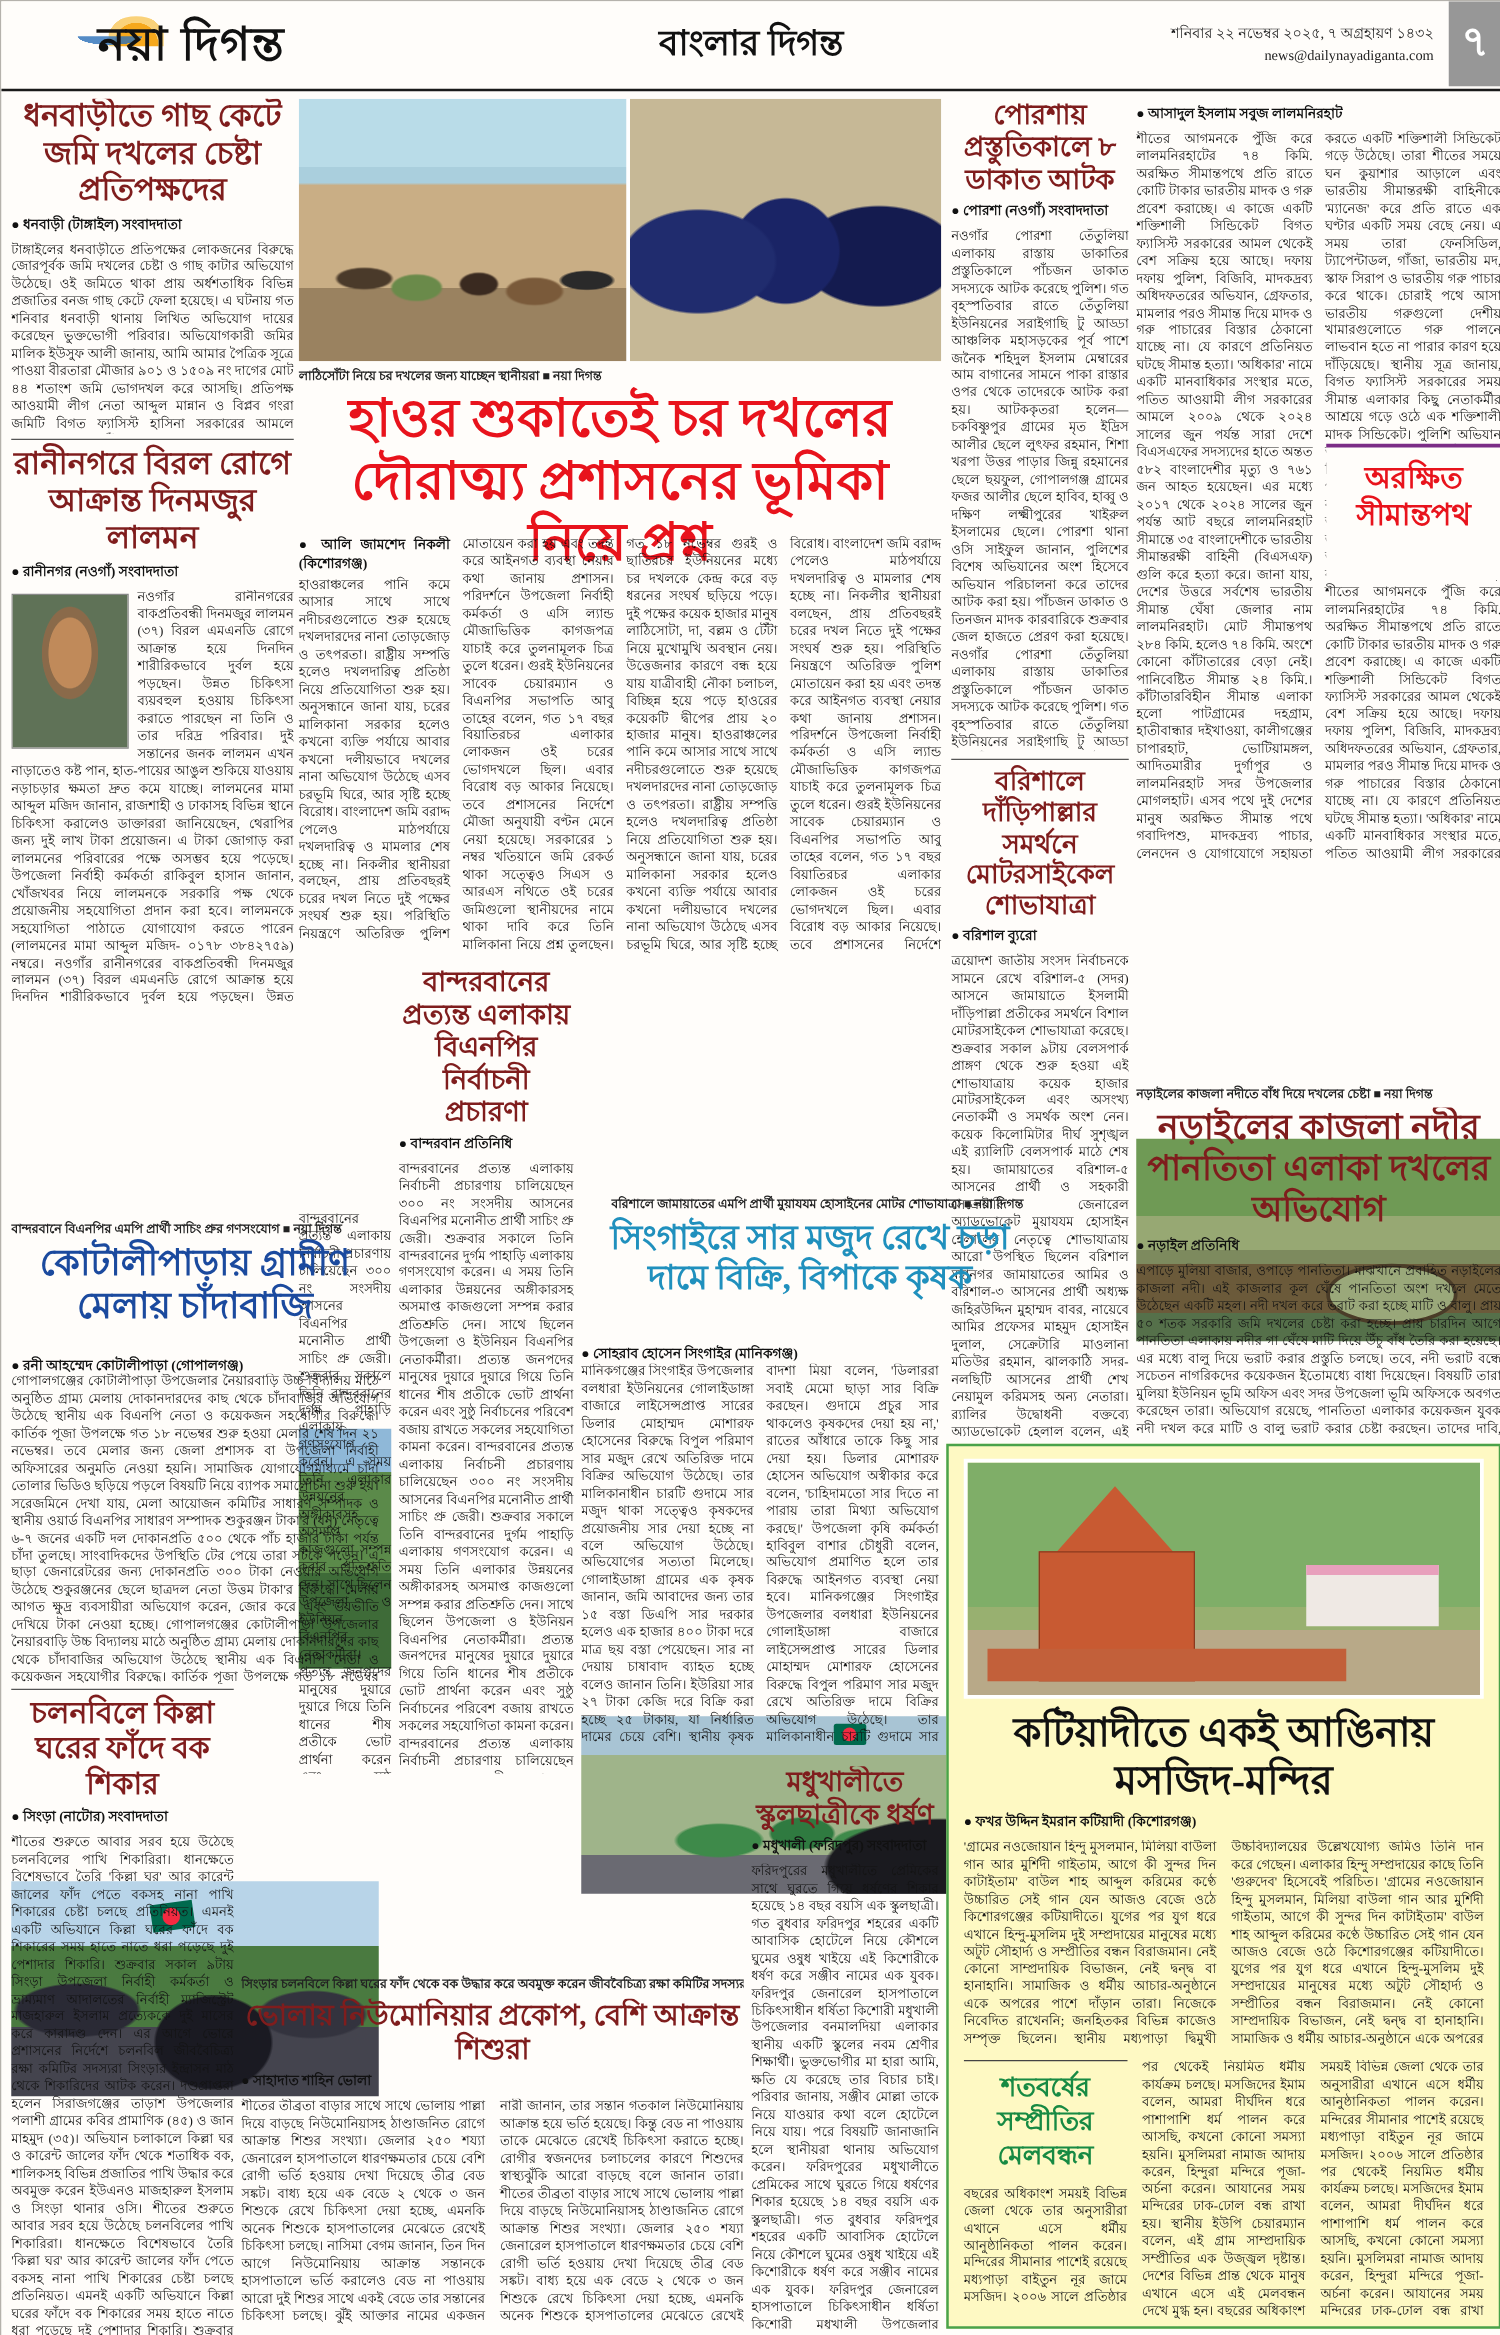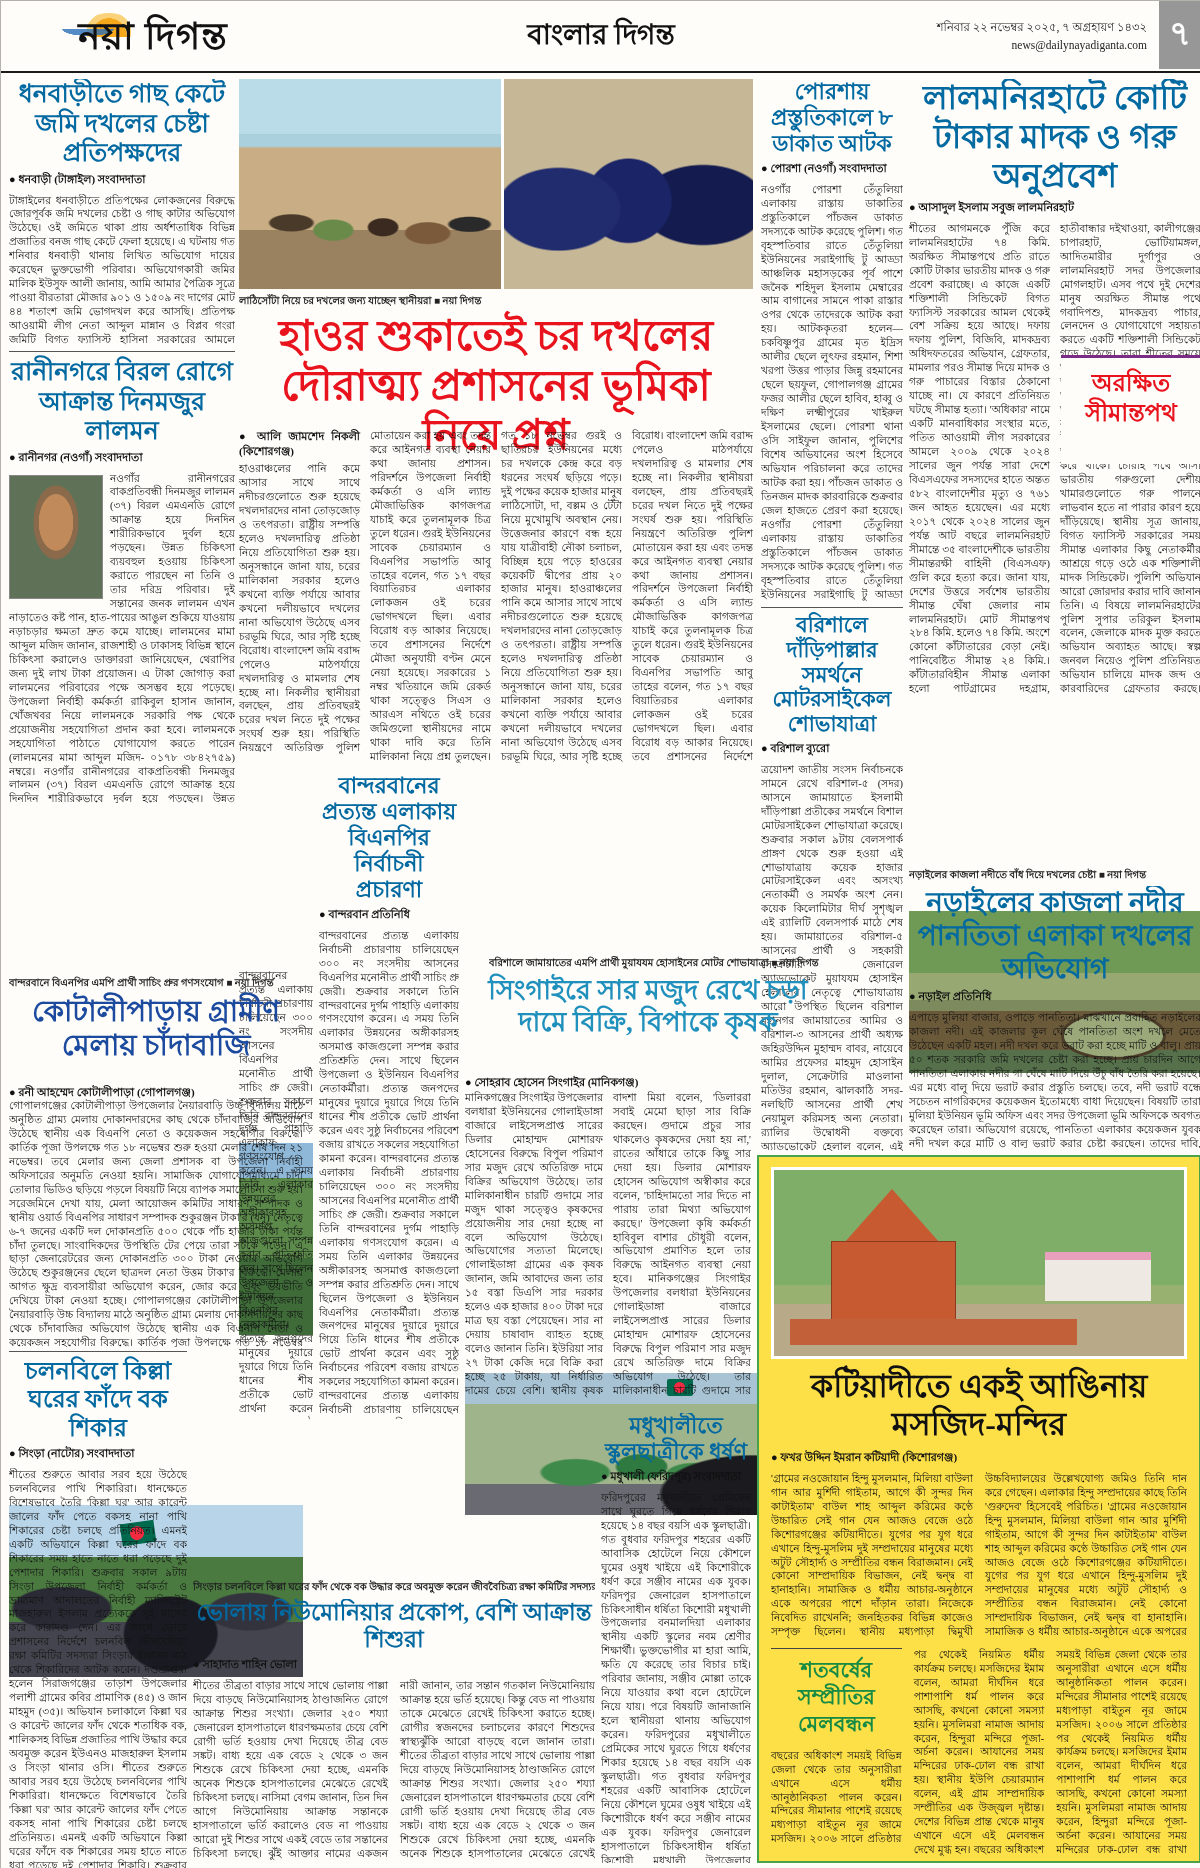--- a/index.html
+++ b/index.html
@@ -14,21 +14,21 @@
             background:radial-gradient(circle at 50% 95%, #f6a81c 0 55%, #fad27a 56% 75%, rgba(255,255,255,0) 76%);}
   .logo-wave{position:absolute;left:30px;top:18px;width:90px;height:12px;
              background:radial-gradient(ellipse at 50% 0%, #2a6fb8 0 40%, rgba(255,255,255,0) 41%);opacity:.8;}
   .logo-text{position:relative;font-size:37px;font-weight:bold;letter-spacing:1px;line-height:52px;}
   .section-title{left:0;right:0;top:12px;text-align:center;font-size:28px;font-weight:bold;}
   .dateline{right:54px;top:18px;text-align:right;font-size:11.5px;line-height:1.55;color:#222;}
   .pagenum{right:0;top:0;width:42px;height:68px;background:#979染79px;background:#979797;color:#fff;
            display:flex;align-items:center;justify-content:center;font-size:34px;font-weight:bold;}
   
   .article{display:flex;flex-direction:column;overflow:hidden;}
-  .hl{font-weight:bold;text-align:center;line-height:1.18;color:#0369a1;}
+  .hl{font-weight:bold;text-align:center;line-height:1.18;color:#7f1d1d;}
   .byline{font-size:11px;font-weight:bold;margin:3px 0 4px;color:#111;flex:0 0 auto;}
   .body{font-size:10.5px;line-height:1.33;text-align:justify;overflow:hidden;color:#141414;
         flex:1 1 auto;min-height:0;}
   .caption{font-size:10px;font-weight:bold;color:#222;overflow:hidden;white-space:nowrap;}
   .photo{overflow:hidden;position:relative;}
   .rule-top{border-top:1px solid #555;padding-top:5px;}
   
   .a-dhonbari{left:8px;top:78px;width:226px;height:268px;}
   .a-dhonbari .hl{font-size:25px;}
   .a-raninagar{left:8px;top:350px;width:226px;height:446px;}
@@ -108,21 +108,21 @@
   .kota-body{left:8px;top:1098px;width:294px;height:248px;}
   .a-cholonbil{left:8px;top:1350px;width:178px;height:512px;}
   .a-cholonbil .hl{font-size:24px;}
   .a-cholonbil .subhl{font-size:18px;font-weight:bold;text-align:center;line-height:1.25;margin-top:3px;}
   .bird-caption{left:192px;top:1578px;width:402px;height:16px;}
   .a-bhola{left:192px;top:1598px;width:402px;height:264px;}
   .a-bhola .hl{font-size:23px;}
   .a-bhola .body{column-count:2;column-gap:12px;column-fill:auto;}
   .a-madhukhali{left:600px;top:1412px;width:150px;height:450px;}
   .a-madhukhali .hl{font-size:22px;}
-  .box-katiadi{left:756px;top:1154px;width:444px;height:708px;background:#fde047;
+  .box-katiadi{left:756px;top:1154px;width:444px;height:708px;background:#fef9c3;
                border:2px solid #4aa24a;padding:10px 12px;box-sizing:border-box;overflow:hidden;}
   .mandir-photo{width:100%;height:192px;border:3px solid #fff;box-sizing:border-box;position:relative;
      background:linear-gradient(#7fae68 0 62%, #98b070 62% 72%, #b8a988 72%);}
   .mandir-body{position:absolute;left:14%;top:38%;width:30%;height:55%;background:#c85a32;border:1px solid #8a3a1e;}
   .mandir-roof{position:absolute;left:17%;top:10%;width:0;height:0;
      border-left:48px solid transparent;border-right:48px solid transparent;border-bottom:54px solid #c85a32;}
   .mandir-house{position:absolute;right:8%;top:44%;width:26%;height:22%;background:#efe9e4;border-top:8px solid #e8a0bc;}
   .mandir-wall{position:absolute;left:4%;bottom:6%;width:70%;height:14%;background:#c2603a;}
   .k-hl{font-size:32px;font-weight:bold;text-align:center;line-height:1.2;margin-top:8px;}
   .k-byline{font-size:11px;font-weight:bold;margin:5px 0 4px;}
@@ -186,21 +186,20 @@
     <div class="body">নওগাঁর পোরশা তেঁতুলিয়া এলাকায় রাস্তায় ডাকাতির প্রস্তুতিকালে পাঁচজন ডাকাত সদস্যকে আটক করেছে পুলিশ। গত বৃহস্পতিবার রাতে তেঁতুলিয়া ইউনিয়নের সরাইগাছি টু আড্ডা আঞ্চলিক মহাসড়কের পূর্ব পাশে জনৈক শহিদুল ইসলাম মেম্বারের আম বাগানের সামনে পাকা রাস্তার ওপর থেকে তাদেরকে আটক করা হয়। আটককৃতরা হলেন— চকবিষ্ণুপুর গ্রামের মৃত ইদ্রিস আলীর ছেলে লুৎফর রহমান, শিশা খরপা উত্তর পাড়ার জিন্নু রহমানের ছেলে ছয়ফুল, গোপালগঞ্জ গ্রামের ফজর আলীর ছেলে হাবিব, হাব্বু ও দক্ষিণ লক্ষ্মীপুরের খাইরুল ইসলামের ছেলে। পোরশা থানা ওসি সাইফুল জানান, পুলিশের বিশেষ অভিযানের অংশ হিসেবে অভিযান পরিচালনা করে তাদের আটক করা হয়। পাঁচজন ডাকাত ও তিনজন মাদক কারবারিকে শুক্রবার জেল হাজতে প্রেরণ করা হয়েছে। নওগাঁর পোরশা তেঁতুলিয়া এলাকায় রাস্তায় ডাকাতির প্রস্তুতিকালে পাঁচজন ডাকাত সদস্যকে আটক করেছে পুলিশ। গত বৃহস্পতিবার রাতে তেঁতুলিয়া ইউনিয়নের সরাইগাছি টু আড্ডা আঞ্চলিক মহাসড়কের পূর্ব পাশে জনৈক শহিদুল ইসলাম মেম্বারের আম বাগানের সামনে পাকা রাস্তার ওপর থেকে তাদেরকে আটক করা হয়। আটককৃতরা হলেন— চকবিষ্ণুপুর গ্রামের মৃত ইদ্রিস আলীর ছেলে লুৎফর রহমান, শিশা খরপা উত্তর পাড়ার জিন্নু রহমানের ছেলে ছয়ফুল, গোপালগঞ্জ গ্রামের ফজর আলীর ছেলে হাবিব, হাব্বু ও দক্ষিণ লক্ষ্মীপুরের খাইরুল ইসলামের ছেলে। পোরশা থানা ওসি সাইফুল জানান, পুলিশের বিশেষ অভিযানের অংশ হিসেবে অভিযান পরিচালনা করে তাদের আটক করা হয়। পাঁচজন ডাকাত ও তিনজন মাদক কারবারিকে শুক্রবার জেল হাজতে প্রেরণ করা হয়েছে।</div>
   </div>
 
   <div class="abs article a-barishal rule-top">
     <div class="hl">বরিশালে দাঁড়িপাল্লার সমর্থনে মোটরসাইকেল শোভাযাত্রা</div>
     <div class="byline">● বরিশাল ব্যুরো</div>
     <div class="body">ত্রয়োদশ জাতীয় সংসদ নির্বাচনকে সামনে রেখে বরিশাল-৫ (সদর) আসনে জামায়াতে ইসলামী দাঁড়িপাল্লা প্রতীকের সমর্থনে বিশাল মোটরসাইকেল শোভাযাত্রা করেছে। শুক্রবার সকাল ৯টায় বেলসপার্ক প্রাঙ্গণ থেকে শুরু হওয়া এই শোভাযাত্রায় কয়েক হাজার মোটরসাইকেল এবং অসংখ্য নেতাকর্মী ও সমর্থক অংশ নেন। কয়েক কিলোমিটার দীর্ঘ সুশৃঙ্খল এই র‌্যালিটি বেলসপার্ক মাঠে শেষ হয়। জামায়াতের বরিশাল-৫ আসনের প্রার্থী ও সহকারী সেক্রেটারি জেনারেল অ্যাডভোকেট মুয়াযযম হোসাইন হেলালের নেতৃত্বে শোভাযাত্রায় আরো উপস্থিত ছিলেন বরিশাল মহানগর জামায়াতের আমির ও বরিশাল-৩ আসনের প্রার্থী অধ্যক্ষ জহিরউদ্দিন মুহাম্মদ বাবর, নায়েবে আমির প্রফেসর মাহমুদ হোসাইন দুলাল, সেক্রেটারি মাওলানা মতিউর রহমান, ঝালকাঠি সদর-নলছিটি আসনের প্রার্থী শেখ নেয়ামুল করিমসহ অন্য নেতারা। র‌্যালির উদ্বোধনী বক্তব্যে অ্যাডভোকেট হেলাল বলেন, এই শোভাযাত্রা কোনো প্রদর্শনী নয়, এটি ইসলামের পক্ষে গণজাগরণের বহিঃপ্রকাশ।</div>
   </div>
 
   <div class="abs article a-lalmon" style="position:absolute;">
-    <div class="hl">লালমনিরহাটে কোটি টাকার মাদক ও গরু অনুপ্রবেশ</div>
     <div class="byline">● আসাদুল ইসলাম সবুজ লালমনিরহাট</div>
     <div class="body">
       <span>শীতের আগমনকে পুঁজি করে লালমনিরহাটের ৭৪ কিমি. অরক্ষিত সীমান্তপথে প্রতি রাতে কোটি টাকার ভারতীয় মাদক ও গরু প্রবেশ করাচ্ছে। এ কাজে একটি শক্তিশালী সিন্ডিকেট বিগত ফ্যাসিস্ট সরকারের আমল থেকেই বেশ সক্রিয় হয়ে আছে। দফায় দফায় পুলিশ, বিজিবি, মাদকদ্রব্য অধিদফতরের অভিযান, গ্রেফতার, মামলার পরও সীমান্ত দিয়ে মাদক ও গরু পাচারের বিস্তার ঠেকানো যাচ্ছে না। যে কারণে প্রতিনিয়ত ঘটছে সীমান্ত হত্যা। 'অধিকার' নামে একটি মানবাধিকার সংস্থার মতে, পতিত আওয়ামী লীগ সরকারের আমলে ২০০৯ থেকে ২০২৪ সালের জুন পর্যন্ত সারা দেশে বিএসএফের সদস্যদের হাতে অন্তত ৫৮২ বাংলাদেশীর মৃত্যু ও ৭৬১ জন আহত হয়েছেন। এর মধ্যে ২০১৭ থেকে ২০২৪ সালের জুন পর্যন্ত আট বছরে লালমনিরহাট সীমান্তে ৩৫ বাংলাদেশীকে ভারতীয় সীমান্তরক্ষী বাহিনী (বিএসএফ) গুলি করে হত্যা করে। জানা যায়, দেশের উত্তরে সর্বশেষ ভারতীয় সীমান্ত ঘেঁষা জেলার নাম লালমনিরহাট। মোট সীমান্তপথ ২৮৪ কিমি. হলেও ৭৪ কিমি. অংশে কোনো কাঁটাতারের বেড়া নেই। পানিবেষ্টিত সীমান্ত ২৪ কিমি.। কাঁটাতারবিহীন সীমান্ত এলাকা হলো পাটগ্রামের দহগ্রাম, হাতীবান্ধার দইখাওয়া, কালীগঞ্জের চাপারহাট, ভোটিয়ামঙ্গল, আদিতমারীর দুর্গাপুর ও লালমনিরহাট সদর উপজেলার মোগলহাট। এসব পথে দুই দেশের মানুষ অরক্ষিত সীমান্ত পথে গবাদিপশু, মাদকদ্রব্য পাচার, লেনদেন ও যোগাযোগে সহায়তা করতে একটি শক্তিশালী সিন্ডিকেট গড়ে উঠেছে। তারা শীতের সময়ে ঘন কুয়াশার আড়ালে এবং ভারতীয় সীমান্তরক্ষী বাহিনীকে 'ম্যানেজ' করে প্রতি রাতে এক ঘণ্টার একটি সময় বেছে নেয়। এ সময় তারা ফেনসিডিল, ট্যাপেন্টাডল, গাঁজা, ভারতীয় মদ, স্কাফ সিরাপ ও ভারতীয় গরু পাচার করে থাকে। চোরাই পথে আসা ভারতীয় গরুগুলো দেশীয় খামারগুলোতে গরু পালনে লাভবান হতে না পারার কারণ হয়ে দাঁড়িয়েছে। স্থানীয় সূত্র জানায়, বিগত ফ্যাসিস্ট সরকারের সময় সীমান্ত এলাকার কিছু নেতাকর্মীর আশ্রয়ে গড়ে ওঠে এক শক্তিশালী মাদক সিন্ডিকেট। পুলিশি অভিযান আরো জোরদার করার দাবি জানান তিনি। এ বিষয়ে লালমনিরহাটের পুলিশ সুপার তরিকুল ইসলাম বলেন, জেলাকে মাদক মুক্ত করতে অভিযান অব্যাহত আছে। স্বল্প জনবল নিয়েও পুলিশ প্রতিনিয়ত অভিযান চালিয়ে মাদক জব্দ ও কারবারিদের গ্রেফতার করছে। শীতের আগমনকে পুঁজি করে লালমনিরহাটের ৭৪ কিমি. অরক্ষিত সীমান্তপথে প্রতি রাতে কোটি টাকার ভারতীয় মাদক ও গরু প্রবেশ করাচ্ছে। এ কাজে একটি শক্তিশালী সিন্ডিকেট বিগত ফ্যাসিস্ট সরকারের আমল থেকেই বেশ সক্রিয় হয়ে আছে। দফায় দফায় পুলিশ, বিজিবি, মাদকদ্রব্য অধিদফতরের অভিযান, গ্রেফতার, মামলার পরও সীমান্ত দিয়ে মাদক ও গরু পাচারের বিস্তার ঠেকানো যাচ্ছে না। যে কারণে প্রতিনিয়ত ঘটছে সীমান্ত হত্যা। 'অধিকার' নামে একটি মানবাধিকার সংস্থার মতে, পতিত আওয়ামী লীগ সরকারের আমলে ২০০৯ থেকে ২০২৪ সালের জুন পর্যন্ত সারা দেশে বিএসএফের সদস্যদের হাতে অন্তত ৫৮২ বাংলাদেশীর মৃত্যু ও ৭৬১ জন আহত হয়েছেন। এর মধ্যে ২০১৭ থেকে ২০২৪ সালের জুন পর্যন্ত আট বছরে লালমনিরহাট সীমান্তে ৩৫ বাংলাদেশীকে ভারতীয় সীমান্তরক্ষী বাহিনী (বিএসএফ) গুলি করে হত্যা করে। জানা যায়, দেশের উত্তরে সর্বশেষ ভারতীয় সীমান্ত ঘেঁষা জেলার নাম লালমনিরহাট। মোট সীমান্তপথ ২৮৪ কিমি. হলেও ৭৪ কিমি. অংশে কোনো কাঁটাতারের বেড়া নেই। পানিবেষ্টিত সীমান্ত ২৪ কিমি.। কাঁটাতারবিহীন সীমান্ত এলাকা হলো পাটগ্রামের দহগ্রাম, হাতীবান্ধার দইখাওয়া, কালীগঞ্জের চাপারহাট, ভোটিয়ামঙ্গল, আদিতমারীর দুর্গাপুর ও লালমনিরহাট সদর উপজেলার মোগলহাট। এসব পথে দুই দেশের মানুষ অরক্ষিত সীমান্ত পথে গবাদিপশু, মাদকদ্রব্য পাচার, লেনদেন ও যোগাযোগে সহায়তা করতে একটি শক্তিশালী সিন্ডিকেট গড়ে উঠেছে। তারা শীতের সময়ে ঘন কুয়াশার আড়ালে এবং ভারতীয় সীমান্তরক্ষী বাহিনীকে 'ম্যানেজ' করে প্রতি রাতে এক ঘণ্টার একটি সময় বেছে নেয়। এ সময় তারা ফেনসিডিল, ট্যাপেন্টাডল, গাঁজা, ভারতীয় মদ, স্কাফ সিরাপ ও ভারতীয় গরু পাচার করে থাকে। চোরাই পথে আসা ভারতীয় গরুগুলো দেশীয় খামারগুলোতে গরু পালনে লাভবান হতে না পারার কারণ হয়ে দাঁড়িয়েছে। স্থানীয় সূত্র জানায়, বিগত ফ্যাসিস্ট সরকারের সময় সীমান্ত এলাকার কিছু নেতাকর্মীর আশ্রয়ে গড়ে ওঠে এক শক্তিশালী মাদক সিন্ডিকেট। পুলিশি অভিযান আরো জোরদার করার দাবি জানান তিনি। এ বিষয়ে লালমনিরহাটের পুলিশ সুপার তরিকুল ইসলাম বলেন, জেলাকে মাদক মুক্ত করতে অভিযান অব্যাহত আছে। স্বল্প জনবল নিয়েও পুলিশ প্রতিনিয়ত অভিযান চালিয়ে মাদক জব্দ ও কারবারিদের গ্রেফতার করছে।</span>
     </div>
     <div class="sidebar-box">অরক্ষিত সীমান্তপথ</div>
   </div>
 
   <div class="abs photo narail-photo">
     <div class="pond"></div>
   </div>

